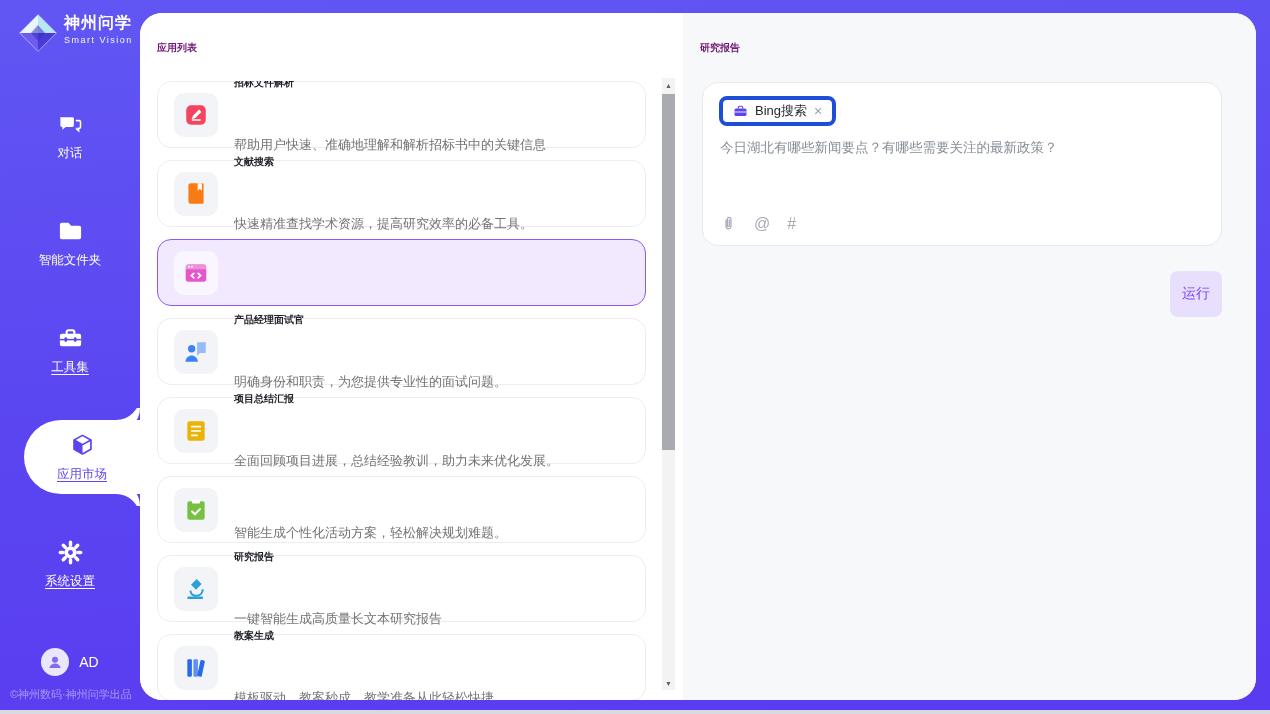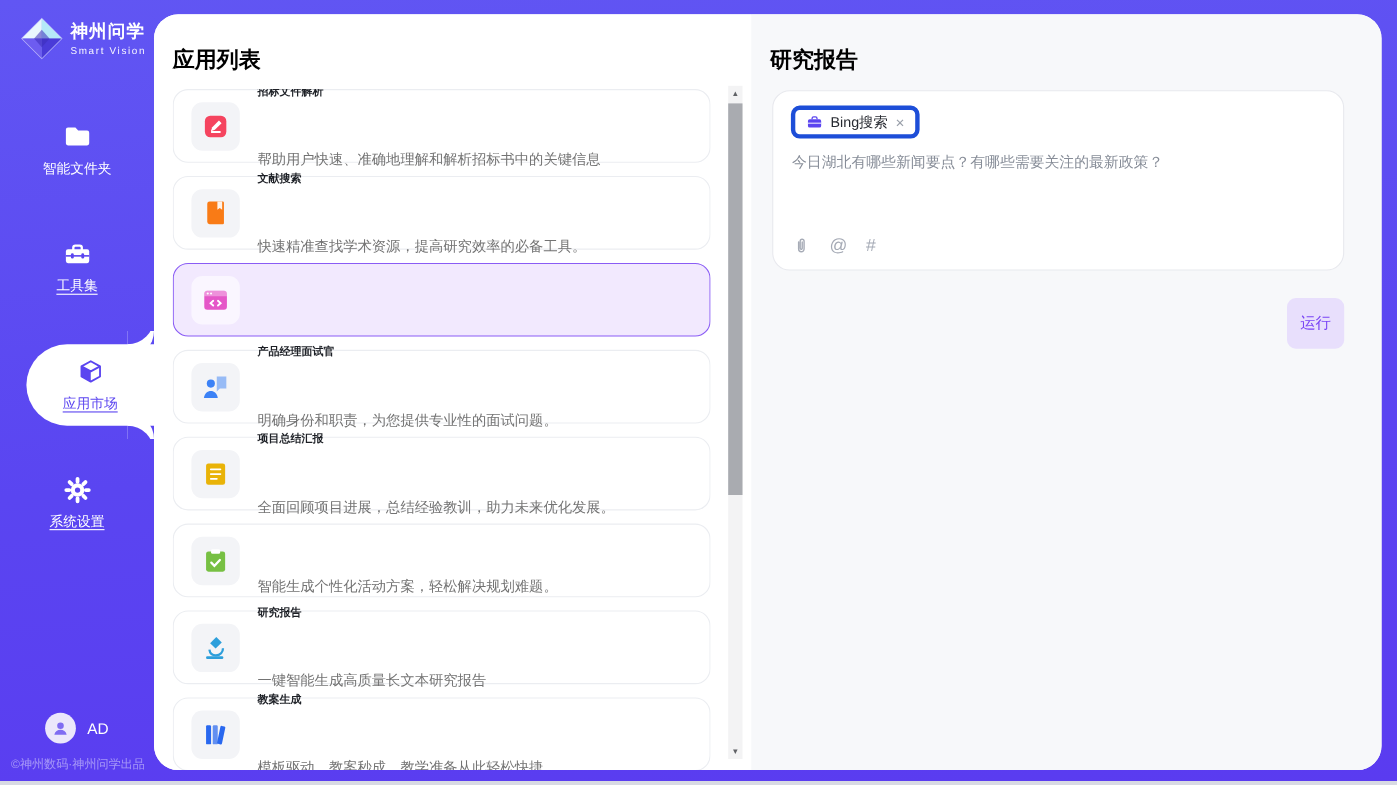--- a/index.html
+++ b/index.html
@@ -3,21 +3,21 @@
 <meta charset="utf-8">
 <style>
   * { margin:0; padding:0; box-sizing:border-box; }
   html,body { width:1270px; height:714px; font-family:"Liberation Sans","DejaVu Sans",sans-serif; }
   .screen { position:relative; width:1270px; height:714px; overflow:hidden;
             background:linear-gradient(175deg,#6156f3 0%,#5a45f1 55%,#5a3bf0 100%); }
   .bottom-edge { position:absolute; left:0; right:0; bottom:0; height:4px; background:#d8dae3; }
 
   
   .sidebar { position:absolute; left:0; top:0; width:140px; height:710px; z-index:2; }
-  .brand { display:flex; align-items:center; margin:13px 0 0 18px; height:44px; }
+  .brand { display:flex; margin:13px 0 0 18px; height:44px; }
   .brand svg { width:40px; height:40px; flex:none; }
   .brand-txt { margin-left:6px; color:#fff; }
   .brand-name { font-size:16px; font-weight:700; letter-spacing:1px; }
   .brand-sub { font-size:9px; letter-spacing:1.5px; margin-top:1px; opacity:.95; }
 
   .nav { margin-top:42px; display:flex; flex-direction:column; gap:33px; }
   .nav-item { position:relative; height:74px; display:flex; flex-direction:column;
               align-items:center; justify-content:center; gap:7px; color:#fff; cursor:pointer; }
   .nav-item .nav-ic svg { width:27px; height:27px; display:block; }
   .nav-label { font-size:12.5px; }
@@ -29,21 +29,21 @@
 
   .user-row { position:absolute; left:0; bottom:34px; width:140px; display:flex; align-items:center; justify-content:center; gap:10px; }
   .avatar { width:28px; height:28px; border-radius:50%; background:#ebe7fb; display:flex; align-items:center; justify-content:center; }
   .avatar svg { width:18px; height:18px; }
   .user-initials { color:#fff; font-size:14px; }
   .side-footer { position:absolute; left:10px; bottom:8px; font-size:11px; color:rgba(255,255,255,.45); white-space:nowrap; }
 
   
   .content { position:absolute; left:140px; top:13px; width:1116px; height:687px;
              background:#fff; border-radius:22px; display:flex; overflow:hidden; z-index:1; }
-  .panel-title { font-size:20px; font-weight:700; color:#000000; }
+  .panel-title { font-size:10px; font-weight:700; color:#701a75; }
 
   .list-panel { position:relative; width:543px; background:#fff; flex:none; }
   .list-panel .panel-title { position:absolute; top:28px; left:17px; }
   .list-wrap { position:absolute; top:68px; left:17px; width:489px; bottom:0; overflow:hidden; }
   .card { display:flex; align-items:center; height:67px; background:#fff; border:1px solid #ebedf1;
           border-radius:14px; margin-bottom:12px; padding:0 16px; cursor:pointer; }
   .card.selected { background:#f2e9fe; border-color:#8a5cf5; }
   .app-ic { width:44px; height:44px; border-radius:10px; background:#f3f4f7; display:flex;
             align-items:center; justify-content:center; margin-right:16px; flex:none; }
   .card.selected .app-ic { background:#faf6ff; }
@@ -93,20 +93,29 @@
       <div class="brand-txt">
         <div class="brand-name">神州问学</div>
         <div class="brand-sub">Smart Vision</div>
       </div>
     </div>
 
     <nav class="nav" id="nav">
         <div class="nav-item">
           <span class="nav-ic">
             <svg viewBox="0 0 28 28">
+              <path fill="#currentColor" d="M3.5 6.5h12.5a1.5 1.5 0 0 1 1.5 1.5v7a1.5 1.5 0 0 1-1.5 1.5H9l-3.4 3v-3H5a1.5 1.5 0 0 1-1.5-1.5v-7A1.5 1.5 0 0 1 3.5 6.5z" style="fill:currentColor"></path>
+              <path d="M19.5 10h3.5a1.4 1.4 0 0 1 1.4 1.4v5.2a1.4 1.4 0 0 1-1.4 1.4h-.6v2.4l-2.7-2.4h-.2" fill="none" stroke="currentColor" stroke-width="1.6"></path>
+            </svg>
+          </span>
+          <span class="nav-label">对话</span>
+        </div>
+        <div class="nav-item">
+          <span class="nav-ic">
+            <svg viewBox="0 0 28 28">
               <path style="fill:currentColor" d="M3 7a2 2 0 0 1 2-2h7l2.6 3H23a2 2 0 0 1 2 2v10a2 2 0 0 1-2 2H5a2 2 0 0 1-2-2z"></path>
             </svg>
           </span>
           <span class="nav-label">智能文件夹</span>
         </div>
         <div class="nav-item">
           <span class="nav-ic">
             <svg viewBox="0 0 28 28">
               <path d="M10 9.5V7.5a2 2 0 0 1 2-2h4a2 2 0 0 1 2 2v2" fill="none" stroke="currentColor" stroke-width="2.2"></path>
               <rect x="3" y="9" width="22" height="13" rx="2" style="fill:currentColor"></rect>

